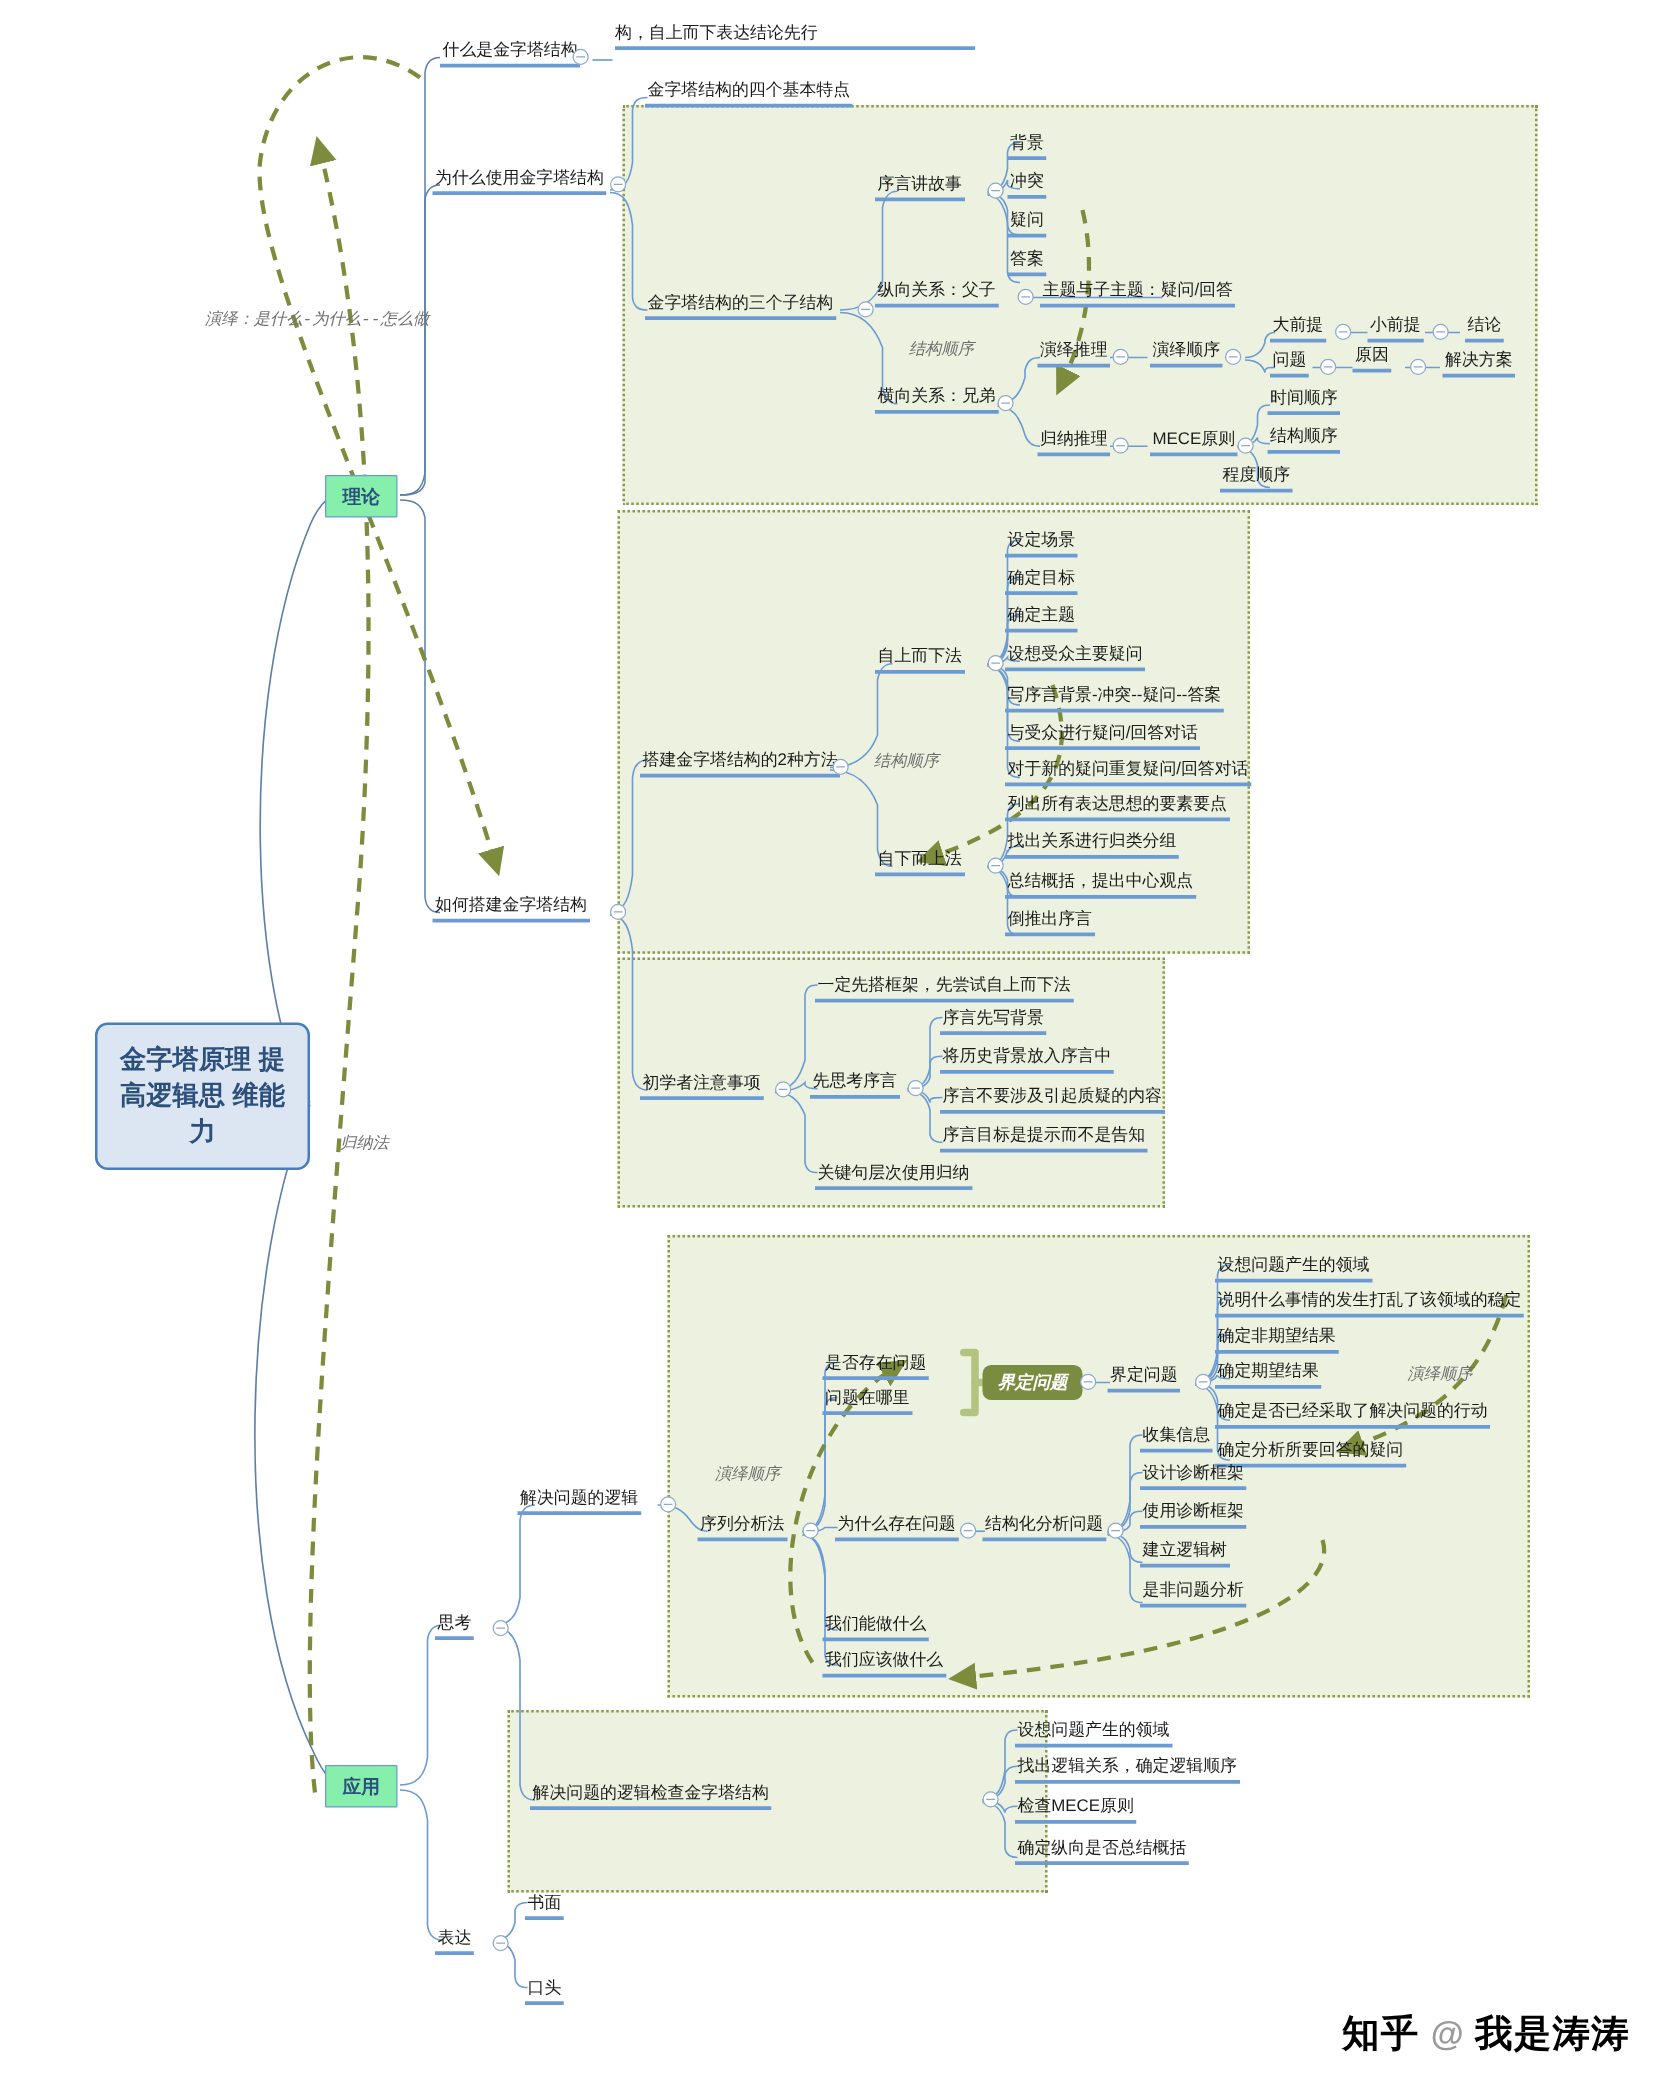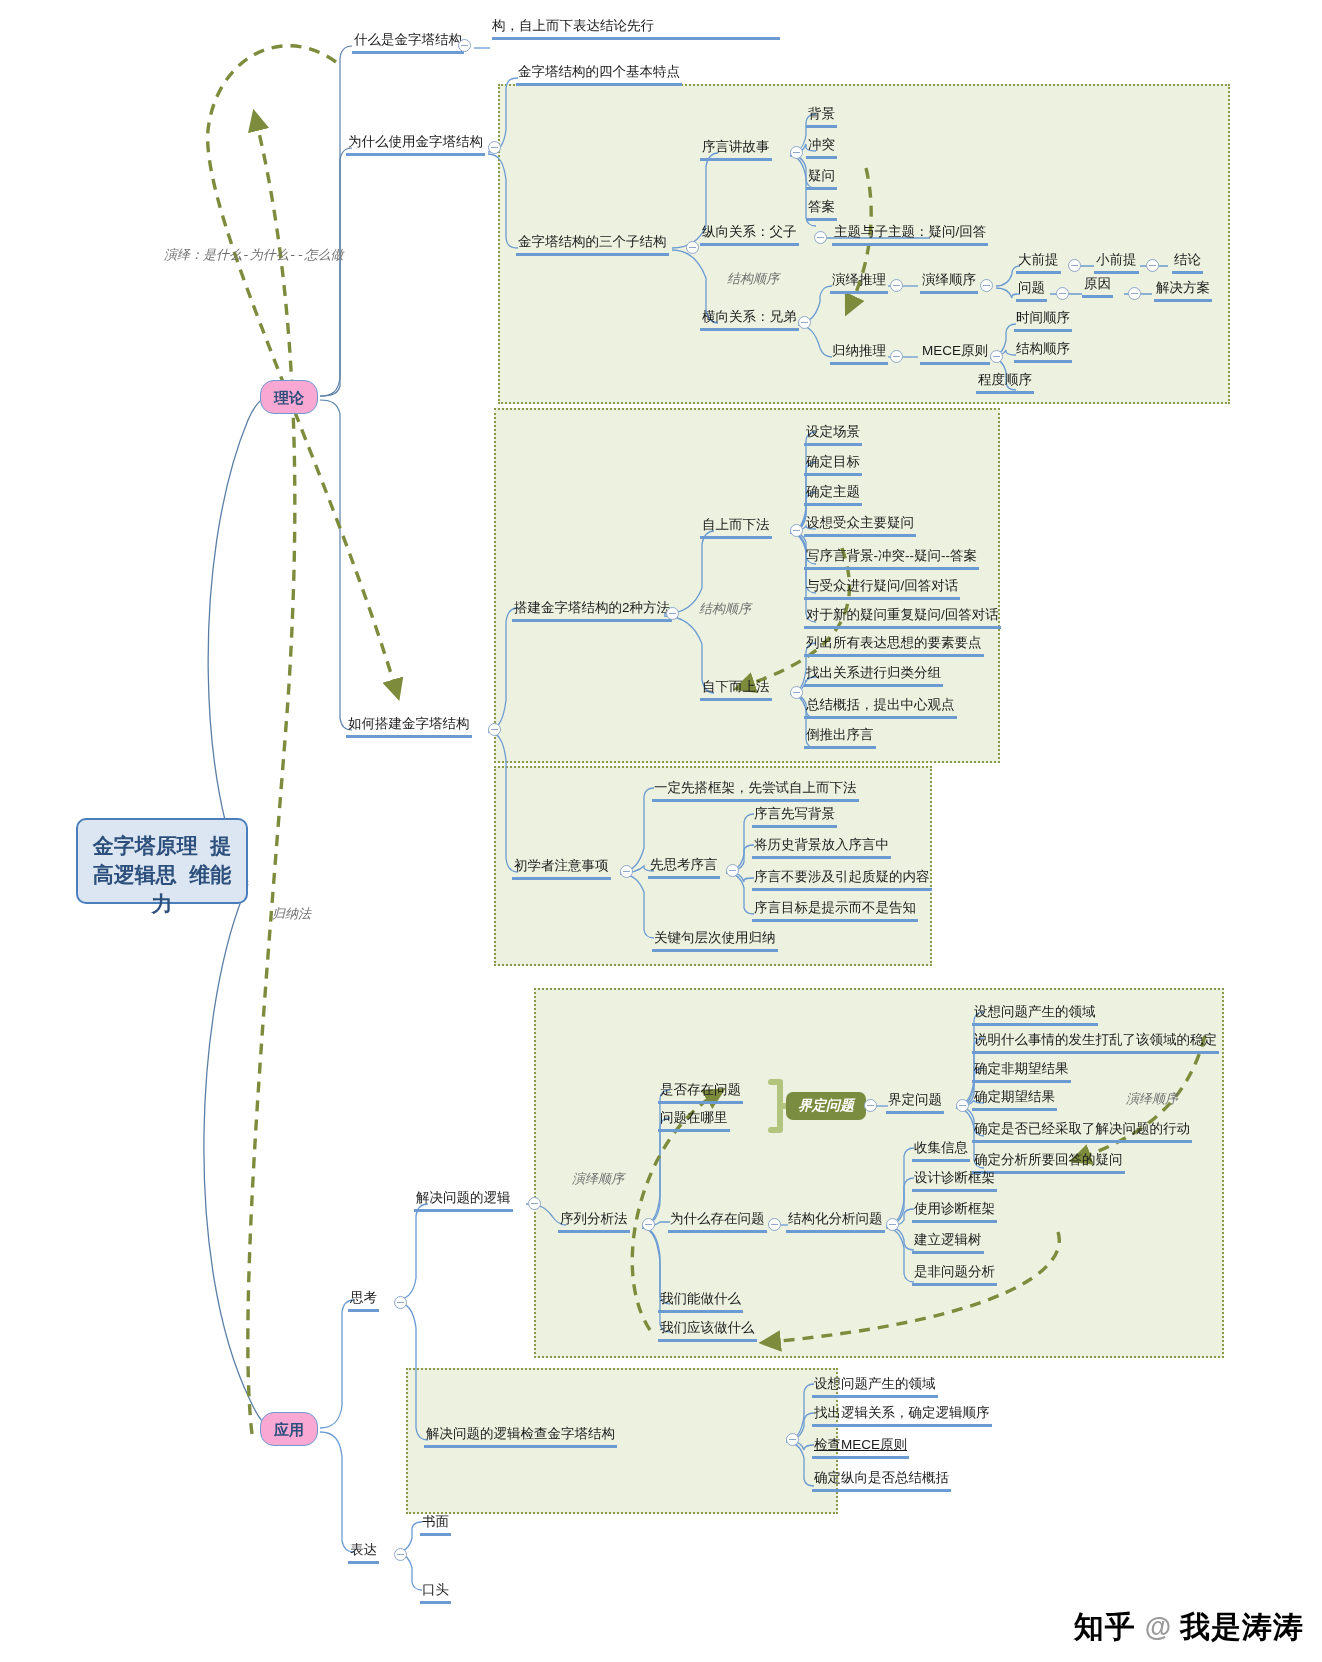--- a/index.html
+++ b/index.html
@@ -10,22 +10,22 @@
         font-size:13.5px;color:#1a1a1a;line-height:1.25;}
   .node .txt{display:block;padding:0 2px 2px 2px;}
   
   .ul{border-bottom:3.2px solid #6b9bd2;}
   
   .central{position:absolute;box-sizing:border-box;background:#dce6f2;
            border:2.5px solid #4a7ebb;border-radius:10px;
            color:#2c4f7c;font-weight:bold;font-size:21px;text-align:center;
            line-height:1.38;padding:14px 12px;}
   
-  .l1{position:absolute;box-sizing:border-box;background:#f9a8d4;
-      border:1.6px solid #6b9bd2;border-radius:14px;color:#2c4f7c;
+  .l1{position:absolute;box-sizing:border-box;background:#86efac;
+      border:1.6px solid #6b9bd2;border-radius:1px;color:#2c4f7c;
       font-weight:bold;font-size:15px;text-align:center;padding:5px 10px;}
   
   .greenlbl{position:absolute;box-sizing:border-box;background:#7a8c3f;
       border-radius:7px;color:#ffffff;font-style:italic;font-weight:bold;
       font-size:14px;text-align:center;padding:5px 12px;white-space:nowrap;}
   
   .anno{position:absolute;font-style:italic;color:#6f6f6f;font-size:13px;
         white-space:nowrap;}
   
   .tg{position:absolute;width:13px;height:13px;border:1px solid #8fa8c8;
@@ -182,21 +182,21 @@
     <path d="M336,62 C280,22 216,60 208,130 C200,216 330,470 396,690" marker-end="url(#ah)"></path>
     <path d="M252,1434 C236,1300 270,940 288,700 C300,520 300,300 256,120" marker-end="url(#ah)"></path>
     <path d="M866,168 C876,210 872,260 850,306" marker-end="url(#ah)"></path>
     <path d="M842,548 C860,600 852,650 744,686" marker-end="url(#ah)"></path>
     <path d="M1205,1036 C1190,1090 1160,1130 1080,1158" marker-end="url(#ah)"></path>
     <path d="M650,1330 C610,1270 640,1140 716,1094" marker-end="url(#ah)"></path>
     <path d="M1058,1232 C1070,1270 1000,1320 770,1342" marker-end="url(#ah)"></path>
   </g>
 </svg>
 
-<div class="central" style="left:76px;top:818px;width:172px;height:86px;font-family:Liberation Mono, monospace;">
+<div class="central" style="left:76px;top:818px;width:172px;height:118px;">
   <span>金字塔原理</span>
   <span>提高逻辑思</span>
   <span>维能力</span>
 </div>
 
 <div class="l1" style="left:260px;top:380px;width:58px;height:34px;line-height:24px;">
   <span>理论</span>
 </div>
 <div class="l1" style="left:260px;top:1412px;width:58px;height:34px;line-height:24px;">
   <span>应用</span>
@@ -488,21 +488,21 @@
   <span class="txt ul">解决问题的逻辑检查金字塔结构</span>
   </div>
 <div class="tg" style="left:786px;top:1433px;"></div>
 
 <div class="node" style="left:812px;top:1376px;">
   <span class="txt ul">设想问题产生的领域</span>
   </div>
 <div class="node" style="left:812px;top:1405px;">
   <span class="txt ul">找出逻辑关系，确定逻辑顺序</span>
   </div>
-<div class="node" style="left:812px;top:1437px;text-decoration:underline;">
+<div class="node" style="left:812px;top:1437px;">
   <span class="txt ul">检查MECE原则</span>
   </div>
 <div class="node" style="left:812px;top:1470px;">
   <span class="txt ul">确定纵向是否总结概括</span>
   </div>
 
 <div class="node" style="left:348px;top:1542px;">
   <span class="txt ul">表达</span>
   </div>
 <div class="tg" style="left:394px;top:1548px;"></div>

